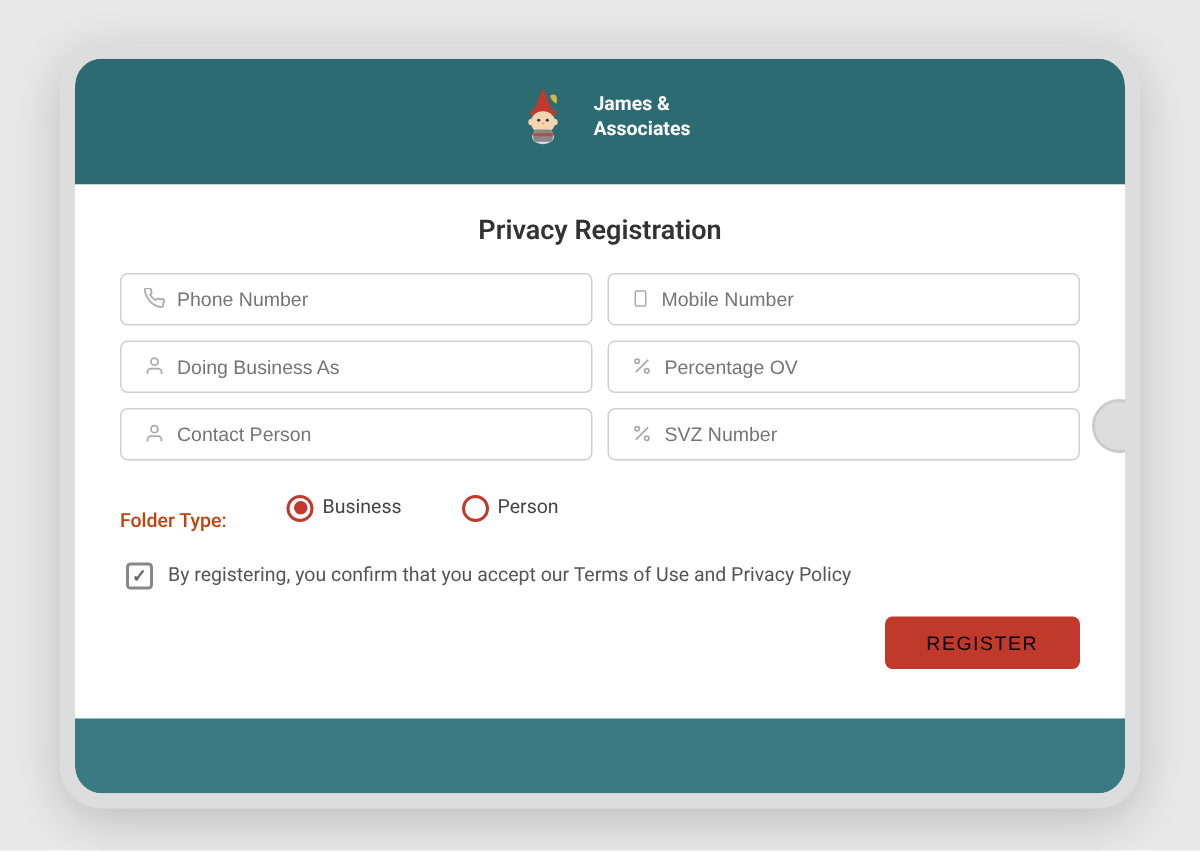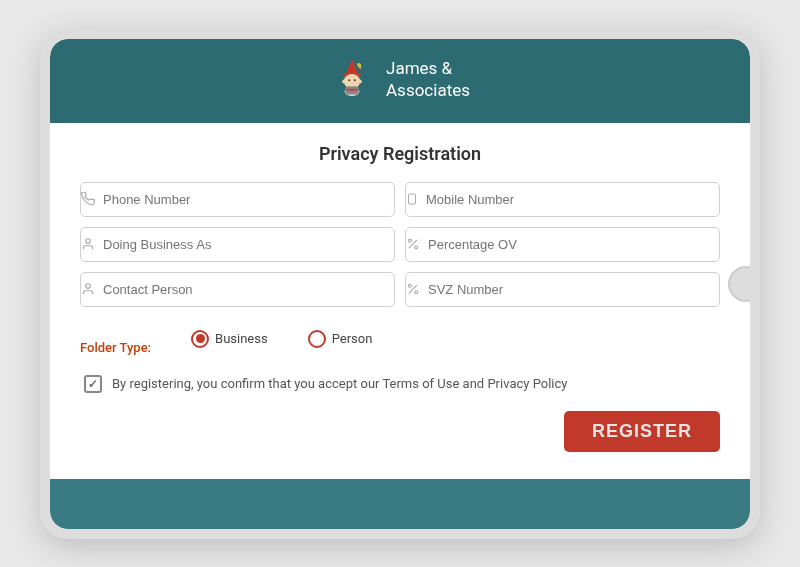--- a/index.html
+++ b/index.html
@@ -65,22 +65,22 @@
       padding: 18px 24px 22px;
       display: flex;
       align-items: center;
       justify-content: center;
       gap: 12px;
       flex-shrink: 0;
     }
 
     .brand-name {
       color: white;
-      font-size: 17px;
-      font-weight: 400;
+      font-size: 13px;
+      font-weight: 700;
       line-height: 1.3;
     }
 
     
     .main {
       background: white;
       flex: 1;
       padding: 20px 30px 24px;
       overflow: auto;
     }
@@ -98,21 +98,21 @@
       grid-template-columns: 1fr 1fr;
       gap: 10px;
       margin-bottom: 16px;
     }
 
     .input-wrapper {
       display: flex;
       align-items: center;
       border: 1px solid #d0d0d0;
       border-radius: 5px;
-      padding: 9px 0;
+      padding: 9px 15px;
       background: white;
       gap: 8px;
     }
 
     .input-icon {
       color: #aaa;
       font-size: 14px;
       flex-shrink: 0;
       display: flex;
       align-items: center;
@@ -202,26 +202,26 @@
       font-weight: bold;
     }
 
     .register-row {
       display: flex;
       justify-content: flex-end;
     }
 
     .register-btn {
       background: #c0392b;
-      color: #e5e5e5;
+      color: #000000;
       border: none;
       border-radius: 5px;
       padding: 10px 28px;
-      font-size: 18px;
-      font-weight: 700;
+      font-size: 13px;
+      font-weight: 400;
       letter-spacing: 1px;
       cursor: pointer;
       text-transform: uppercase;
     }
 
     
     .footer {
       background: #3a7a82;
       height: 50px;
       flex-shrink: 0;

